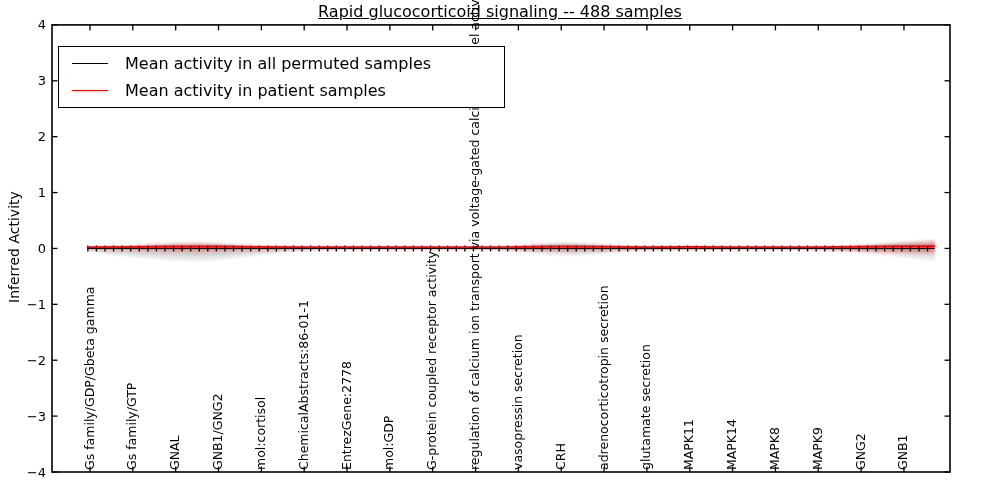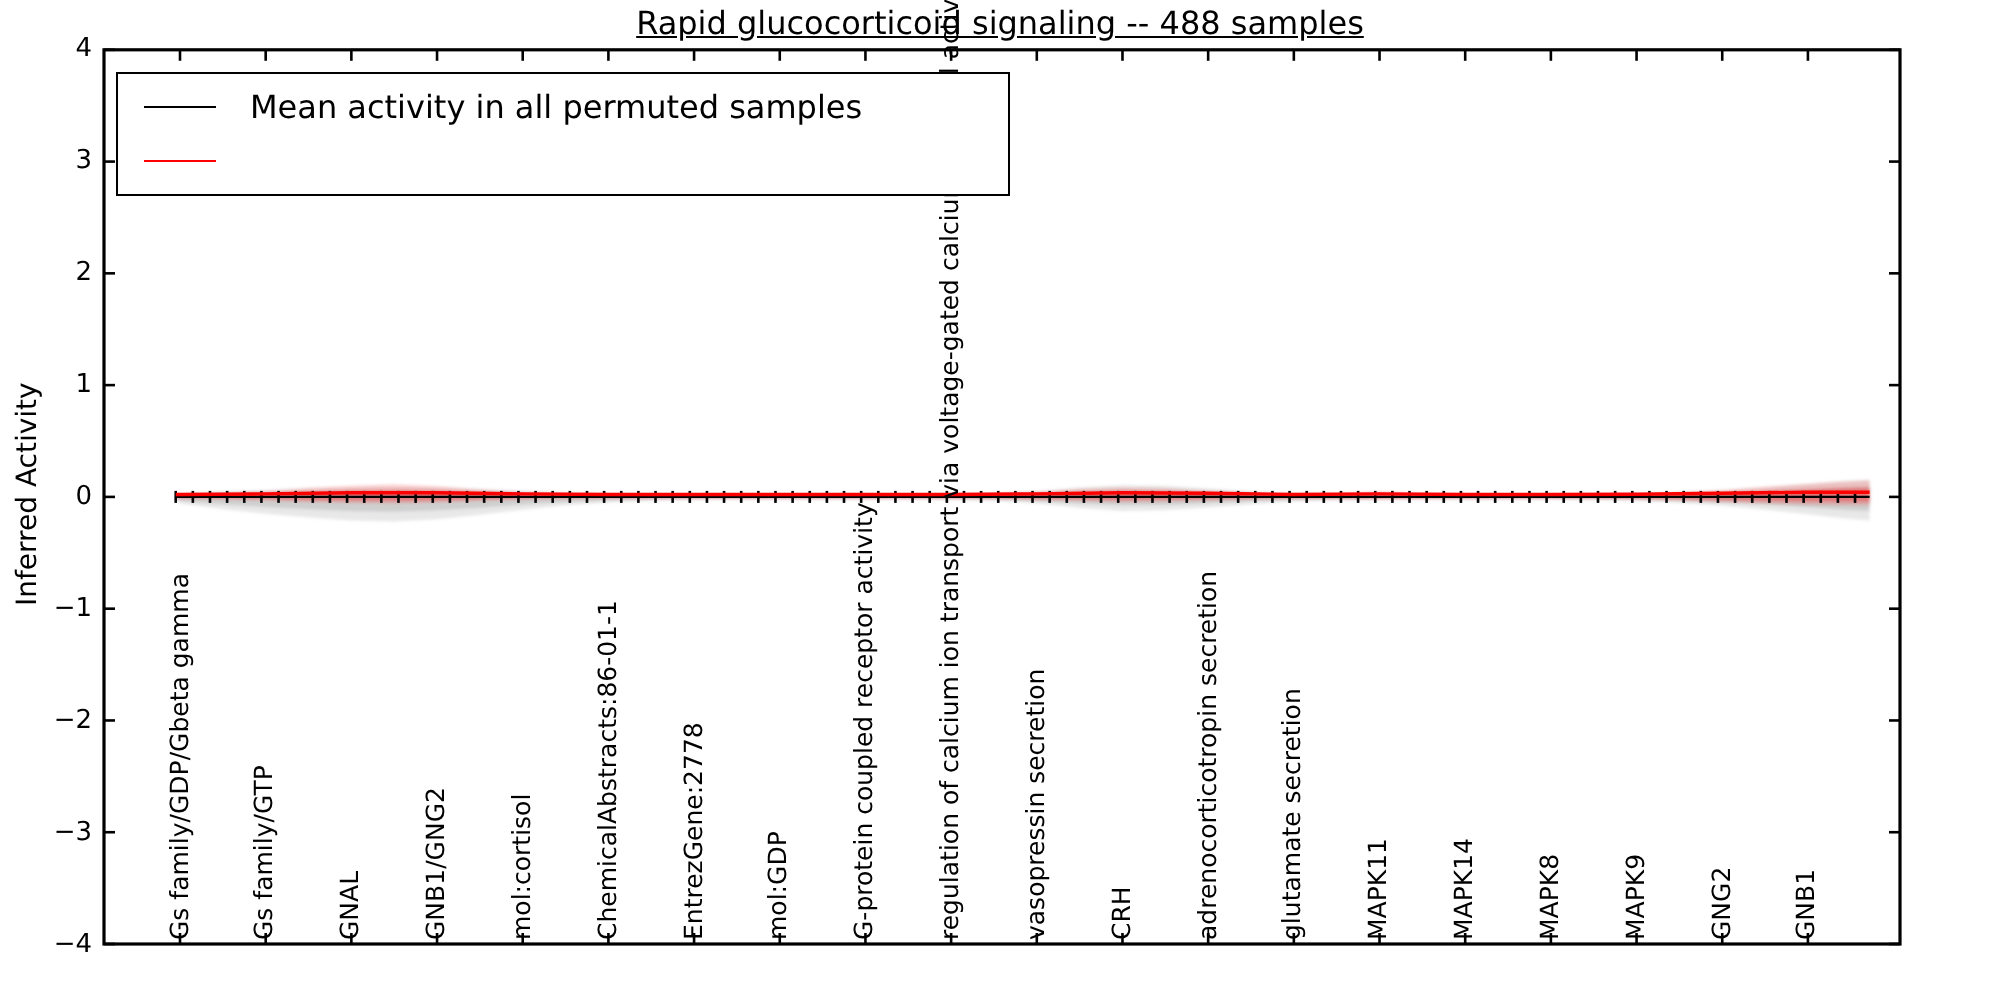--- a/index.html
+++ b/index.html
@@ -23,21 +23,21 @@
   }
   .y-tick-label {
     position:absolute; width:28px; text-align:right; font-size:13px;
     line-height:15px; z-index:2; white-space:nowrap;
   }
   .x-tick-label {
     position:absolute; top:470px; transform:rotate(-90deg); transform-origin:0 0;
     font-size:12.5px; line-height:14px; white-space:nowrap; z-index:2;
   }
   .legend {
-    position:absolute; left:58px; top:36px; width:447px; height:62px;
+    position:absolute; left:58px; top:46px; width:447px; height:62px;
     background:#ffffff; border:1.6px solid #000; box-sizing:border-box;
     z-index:5; display:flex; flex-direction:column; justify-content:space-evenly;
     padding:2px 0;
   }
   .legend-row { display:flex; align-items:center; height:27px; }
   .legend-swatch { width:36px; height:0; border-top:1.7px solid #000; margin-left:13px; }
   .legend-label { margin-left:17px; font-size:16px; white-space:nowrap; }
 </style>
 </head>
 <body>
@@ -218,20 +218,21 @@
   <div class="chart-title">Rapid glucocorticoid signaling -- 488 samples</div>
   <div class="y-axis-title">Inferred Activity</div>
 
   <div class="legend">
     <div class="legend-row">
       <span class="legend-swatch" style="border-top-color: rgb(0, 0, 0);"></span>
       <span class="legend-label">Mean activity in all permuted samples</span>
     </div>
     <div class="legend-row">
       <span class="legend-swatch" style="border-top-color: rgb(255, 0, 0);"></span>
+      <span class="legend-label">Mean activity in patient samples</span>
     </div>
   </div>
 <div class="y-tick-label" style="left: 18px; top: 17.4px;">4</div>
     <div class="y-tick-label" style="left: 18px; top: 73.2875px;">3</div>
     <div class="y-tick-label" style="left: 18px; top: 129.175px;">2</div>
     <div class="y-tick-label" style="left: 18px; top: 185.062px;">1</div>
     <div class="y-tick-label" style="left: 18px; top: 240.95px;">0</div>
     <div class="y-tick-label" style="left: 18px; top: 296.837px;">−1</div>
     <div class="y-tick-label" style="left: 18px; top: 352.725px;">−2</div>
     <div class="y-tick-label" style="left: 18px; top: 408.613px;">−3</div>

